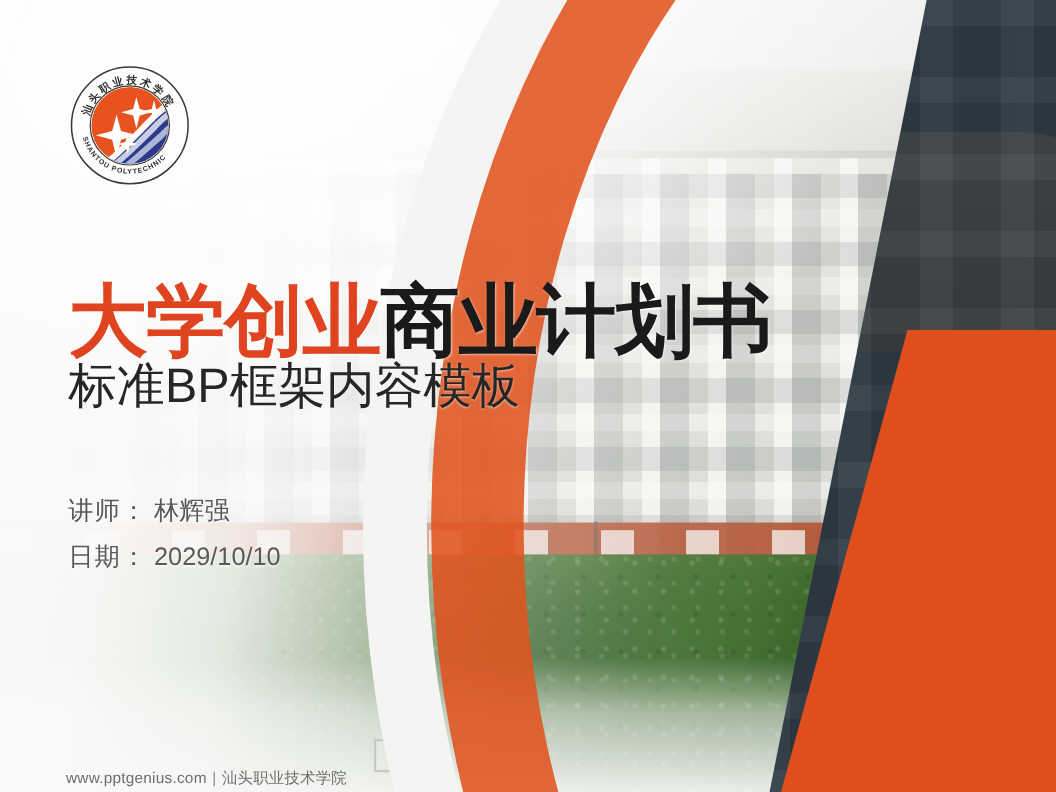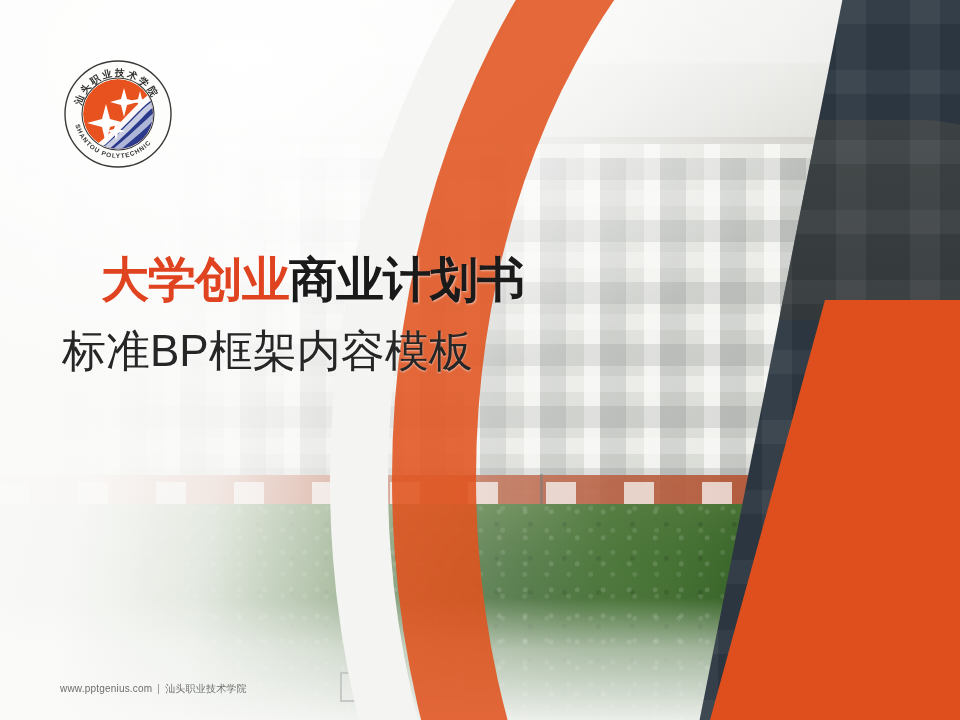--- a/index.html
+++ b/index.html
@@ -271,27 +271,26 @@
     top: 58px;
     width: 112px;
     height: 112px;
   }
 
   
   .title {
     position: absolute;
     left: 62px;
     top: 256px;
-    font-size: 48px;
+    font-size: 72px;
     font-weight: bold;
     letter-spacing: -1px;
     white-space: nowrap;
     line-height: 1;
     text-shadow: 1px 1px 2px rgba(255,255,255,.55);
-    margin-left: 39px;
   }
   .title .accent { color: #e0431f; }
   .title .plain  { color: #1a1a1a; }
 
   .subtitle {
     position: absolute;
     left: 62px;
     top: 329px;
     font-size: 44px;
     color: #262626;
@@ -310,22 +309,22 @@
     line-height: 42px;
     white-space: nowrap;
     text-shadow: 0 1px 2px rgba(255,255,255,.7);
   }
   .meta .label { letter-spacing: 1px; }
   .meta .value { margin-left: 6px; }
 
   .footer {
     position: absolute;
     left: 60px;
-    top: 682px;
-    font-size: 10px;
+    top: 699px;
+    font-size: 14px;
     color: #6d6f6c;
     white-space: nowrap;
     letter-spacing: .2px;
   }
   .footer .sep { margin: 0 5px; color: #8c8e8b; }
 </style>
 </head>
 <body>
 
 <div id="slide">
@@ -398,16 +397,20 @@
       <text font-size="6.4" font-weight="bold" fill="#2f2f2d" letter-spacing=".9" font-family="'Liberation Sans','DejaVu Sans',sans-serif">
         <textPath href="#arcBot" startOffset="8%">SHANTOU POLYTECHNIC</textPath>
       </text>
     </svg>
   </div>
 
   <div class="title"><span class="accent">大学创业</span><span class="plain">商业计划书</span></div>
 
   <div class="subtitle">标准BP框架内容模板</div>
 
+  <div class="meta">
+    <div><span class="label">讲师：</span><span class="value">林辉强</span></div>
+    <div><span class="label">日期：</span><span class="value">2029/10/10</span></div>
+  </div>
 
   <div class="footer"><span>www.pptgenius.com</span><span class="sep">|</span><span>汕头职业技术学院</span></div>
 
 </div>
 
 </body></html>

